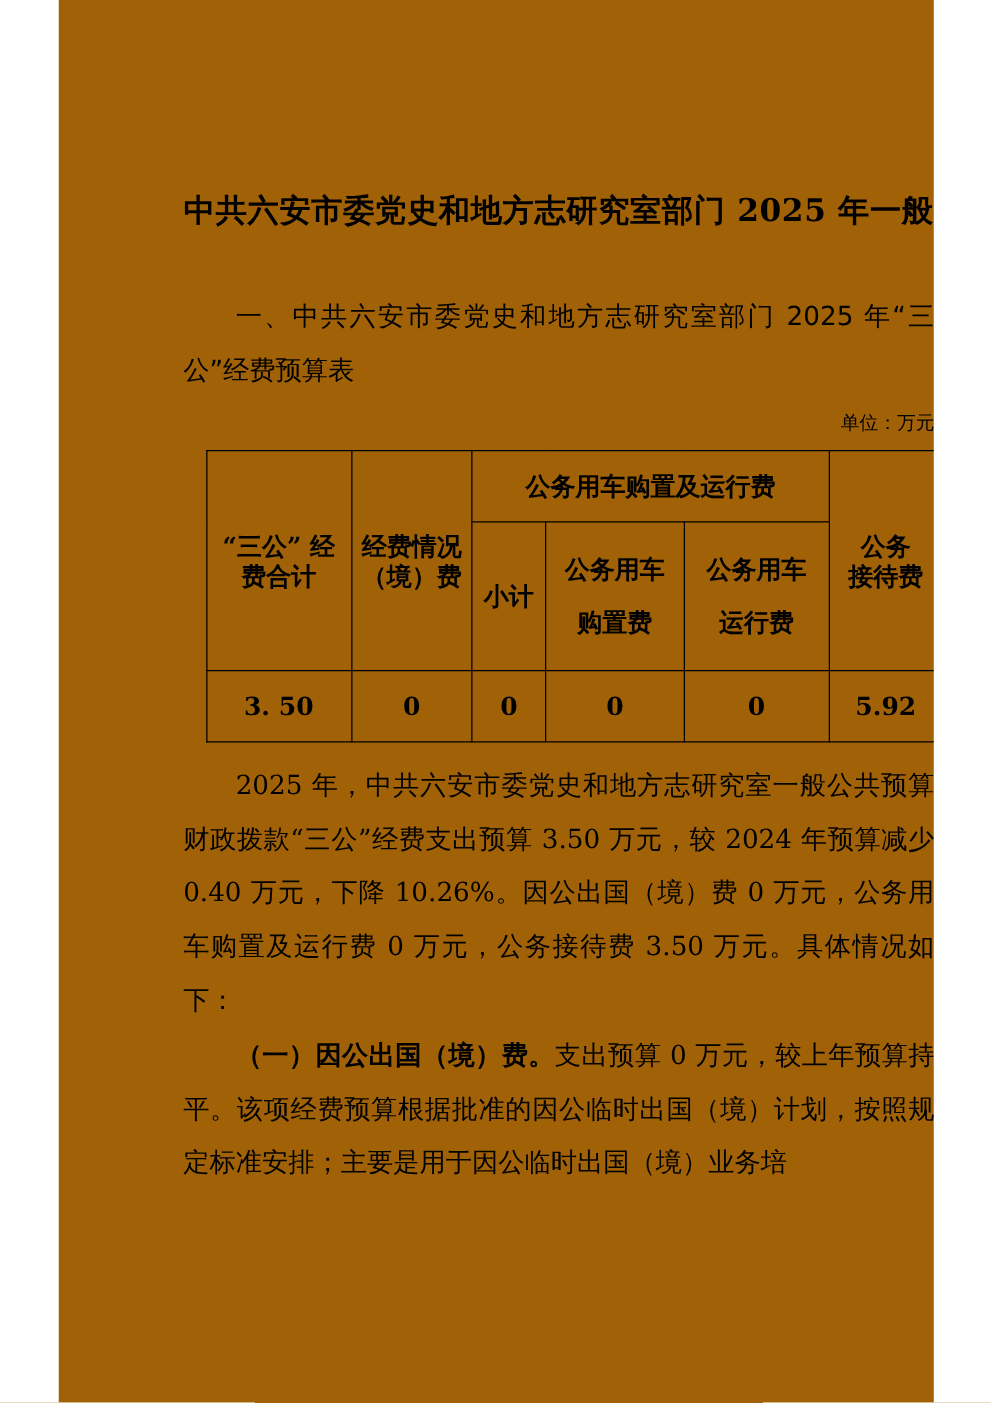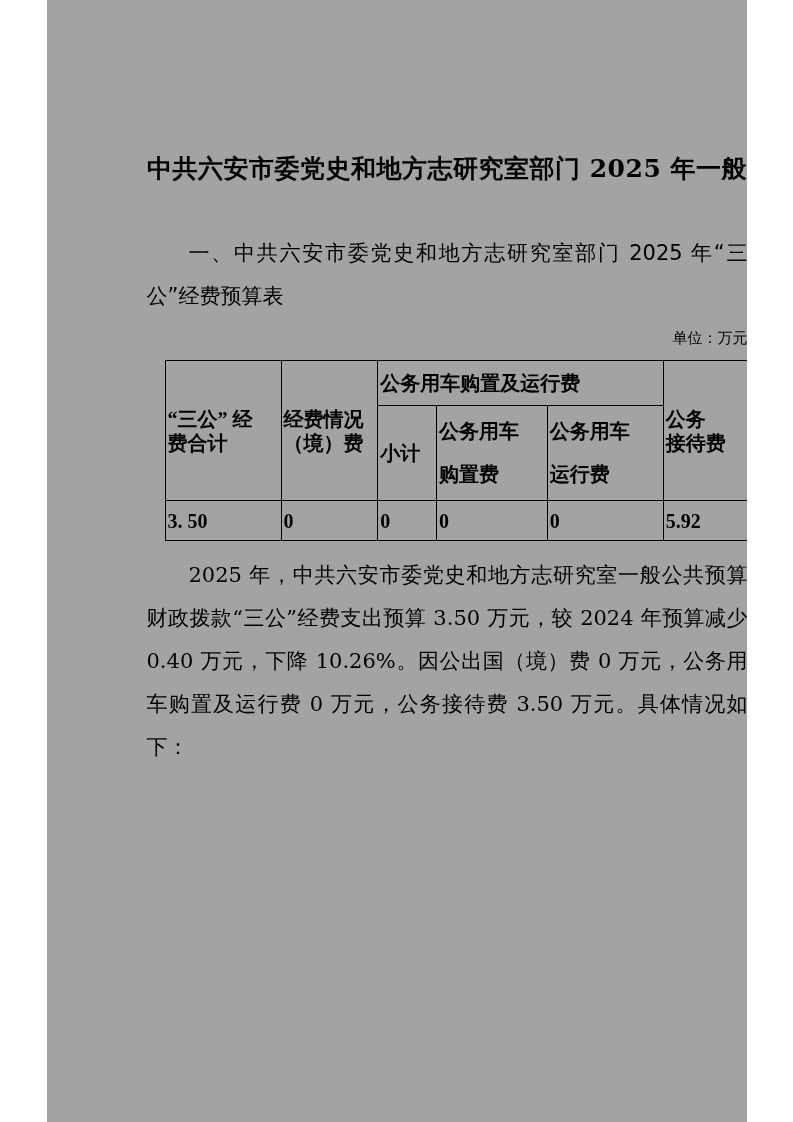--- a/index.html
+++ b/index.html
@@ -2,21 +2,21 @@
 <html><head>
 <meta charset="utf-8">
 <style>
   * { margin: 0; padding: 0; box-sizing: border-box; }
   html, body { background: #ffffff; }
   .page {
     position: relative;
     width: 700px;
     height: 1122px;
     margin: 0 auto;
-    background: #a3a3a3;
+    background: #a16207;
     color: #000000;
     overflow: hidden;
     font-family: "DejaVu Serif", "Liberation Serif", serif;
   }
   .content {
     position: absolute;
     left: 100px;
     top: 146px;
     width: 601px;
   }
@@ -45,26 +45,25 @@
   }
   table.budget-table {
     width: 590px;
     margin-left: 18px;
     border-collapse: collapse;
     table-layout: fixed;
     margin-top: 2px;
   }
   table.budget-table td {
     border: 1.5px solid #000000;
-    text-align: left;
+    text-align: center;
     vertical-align: middle;
     font-weight: bold;
     font-size: 20px;
-    padding: 4px 2px;
-    font-family: Liberation Serif, serif;
+    padding: 16px 2px;
   }
   td.multiline { white-space: pre-line; line-height: 46px; }
   tr.group-row td { height: 45px; line-height: 24px; }
   tr.sub-row td { height: 87px; }
   tr.sub-row td.multiline { line-height: 43px; }
   tr.data-row td { height: 40px; font-size: 20px; line-height: 24px; }
   .section2-heading { margin-top: 7px; }
   .body-para {
     font-size: 21px;
     line-height: 43px;
@@ -122,15 +121,16 @@
           <td>0</td>
           <td>0</td>
           <td>5.92</td>
         </tr>
       </tbody>
     </table>
 
 
     <div class="body-para para-first">2025 年，中共六安市委党史和地方志研究室一般公共预算财政拨款“三公”经费支出预算 3.50 万元，较 2024 年预算减少 0.40 万元，下降 10.26%。因公出国（境）费 0 万元，公务用车购置及运行费 0 万元，公务接待费 3.50 万元。具体情况如下：</div>
 
+    <div class="body-para"><span class="bold-lead">（一）因公出国（境）费。</span><span>支出预算 0 万元，较上年预算持平。该项经费预算根据批准的因公临时出国（境）计划，按照规定标准安排；主要是用于因公临时出国（境）业务培</span></div>
 
   </div>
 </div>
 
 </body></html>

